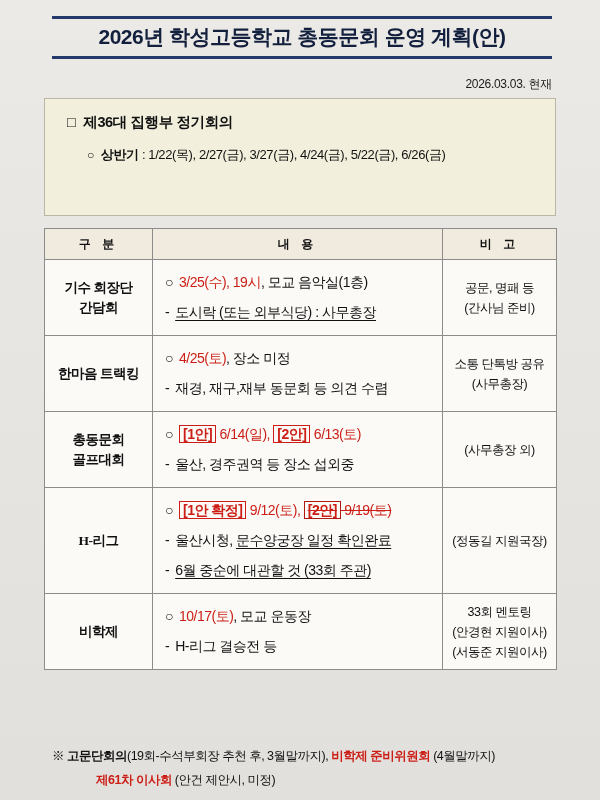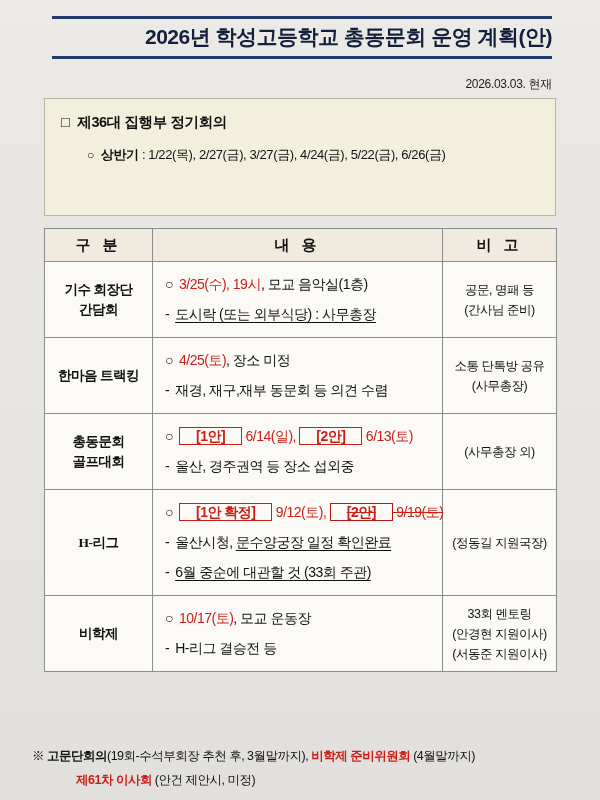--- a/index.html
+++ b/index.html
@@ -19,21 +19,21 @@
     height: 800px;
     background: linear-gradient(180deg, #eceae6 0%, #e7e5e1 45%, #e2e0dc 100%);
     box-sizing: border-box;
   }
   
   .title-wrap {
     position: absolute;
     left: 52px;
     top: 16px;
     width: 500px;
-    text-align: right;
+    text-align: center;
   }
   .title-rule {
     height: 3px;
     background: #243a6b;
     width: 100%;
   }
   .title-rule.bottom { margin-top: 2px; }
   .title-text {
     font-size: 21px;
     font-weight: bold;
@@ -60,21 +60,21 @@
     background: #f2f0dc;
     border: 1px solid #b9b6a3;
     box-sizing: border-box;
     padding: 12px 16px;
   }
   .tb-head {
     font-size: 14.5px;
     font-weight: bold;
     color: #111;
     letter-spacing: -0.4px;
-    margin: 2px 0 0 0;
+    margin: 2px 0 0 6px;
   }
   .tb-head .sq { margin-right: 8px; font-weight: normal; }
   .tb-row {
     font-size: 13px;
     color: #111;
     letter-spacing: -0.4px;
     margin: 14px 0 0 26px;
     white-space: nowrap;
   }
   .tb-row .circ { margin-right: 7px; font-size: 12px; }
@@ -89,21 +89,21 @@
     border-collapse: collapse;
     table-layout: fixed;
     background: #fbfaf7;
   }
   .tbl th, .tbl td {
     border: 1px solid #8c8c8c;
     box-sizing: border-box;
   }
   .tbl thead th {
     background: #f0eadf;
-    font-size: 15px;
+    font-size: 12px;
     font-weight: bold;
     color: #111;
     letter-spacing: 4px;
     padding: 7px 0 6px 0;
     text-align: center;
   }
   .col-a { width: 108px; }
   .col-b { width: 290px; }
   .col-c { width: 114px; }
   .cat {
@@ -135,29 +135,29 @@
     letter-spacing: -0.5px;
     line-height: 1.5;
     white-space: nowrap;
   }
   .line + .line { margin-top: 9px; }
   .line .mk { margin-right: 6px; }
   .u { text-decoration: underline; text-underline-offset: 3px; }
   .strike { text-decoration: line-through; }
   .rbox {
     border: 1px solid #cc1e16;
-    padding: 0 16px;
+    padding: 0 3px;
     color: #cc1e16;
     font-weight: bold;
   }
   .rbox.dark { border-color: #b01810; }
   
   .foot {
     position: absolute;
-    left: 32px;
+    left: 52px;
     top: 748px;
     width: 520px;
   }
   .foot-l1 {
     font-size: 12.5px;
     color: #111;
     letter-spacing: -0.5px;
     white-space: nowrap;
   }
   .foot-l2 {

